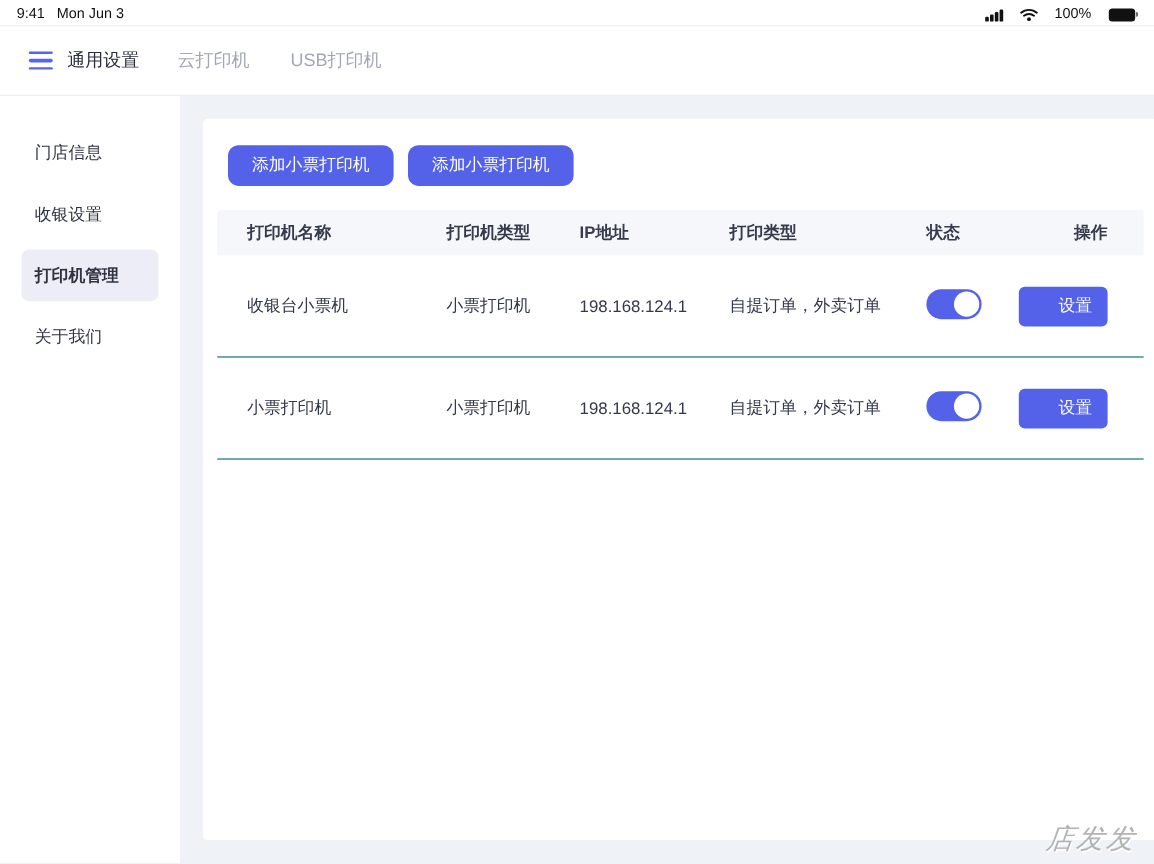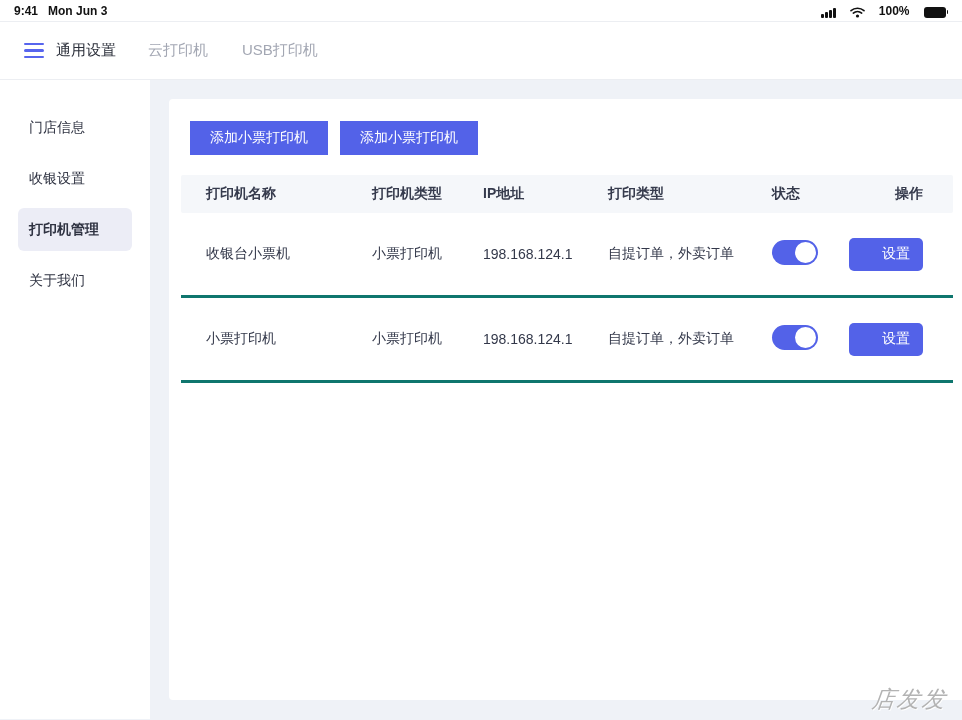--- a/index.html
+++ b/index.html
@@ -8,21 +8,21 @@
     font-family: "Liberation Sans", "DejaVu Sans", sans-serif;
     background: #EFF2F7;
     color: #2E3342;
     position: relative;
   }
 
   
   .status-bar {
     height: 22px; background: #FFFFFF;
     display: flex; align-items: center; justify-content: space-between;
-    padding: 0 14px; font-size: 12px; font-weight: bold; color: #111;
+    padding: 0 14px; font-size: 12px; font-weight: normal; color: #111;
     border-bottom: 1px solid #ECEEF2;
   }
   .status-left { display: flex; gap: 10px; align-items: center; }
   .status-right { display: flex; gap: 14px; align-items: flex-end; }
   .signal-bars { display: flex; align-items: flex-end; gap: 1.5px; height: 10px; }
   .signal-bars i { display: block; width: 2.5px; background: #111; border-radius: 1px; }
   .signal-bars i:nth-child(1){height:4px}
   .signal-bars i:nth-child(2){height:6px}
   .signal-bars i:nth-child(3){height:8px}
   .signal-bars i:nth-child(4){height:10px}
@@ -63,38 +63,38 @@
   .content-area { flex: 1; padding: 19px 17px 0 19px; }
   .card {
     background: #FFFFFF; width: 796px; height: 601px; border-radius: 4px;
     padding: 22px 0 0 0;
   }
 
   
   .btn-row { display: flex; gap: 12px; padding-left: 21px; }
   .btn-primary {
     background: #5362E8; color: #FFFFFF; font-size: 14px;
-    height: 34px; padding: 0 20px; border: none; border-radius: 0;
+    height: 34px; padding: 0 20px; border: none; border-radius: 9px;
     display: inline-flex; align-items: center; justify-content: center;
     cursor: pointer; font-family: inherit;
   }
 
   
   .table { margin: 20px 12px 0 12px; }
   .trow {
     display: grid;
     grid-template-columns: 166px 111px 125px 164px 77px 1fr;
     align-items: center;
     padding: 0 30px 0 25px;
   }
   .thead {
     background: #F5F7FA; height: 38px; font-size: 14px; font-weight: bold;
     color: #363B4D; border-radius: 2px;
   }
-  .tbody-row { height: 85px; border-bottom: 3px solid #0f766e; font-size: 14px; color: #33384A; }
+  .tbody-row { height: 85px; border-bottom: 1px solid #0f766e; font-size: 14px; color: #33384A; }
   .cell-action { text-align: right; }
   .thead .cell-action { text-align: right; }
 
   
   .toggle {
     width: 46px; height: 25px; background: #5362E8; border-radius: 13px;
     position: relative; cursor: pointer; display: inline-block;
   }
   .toggle .knob {
     position: absolute; top: 2px; right: 2px; width: 21px; height: 21px;

